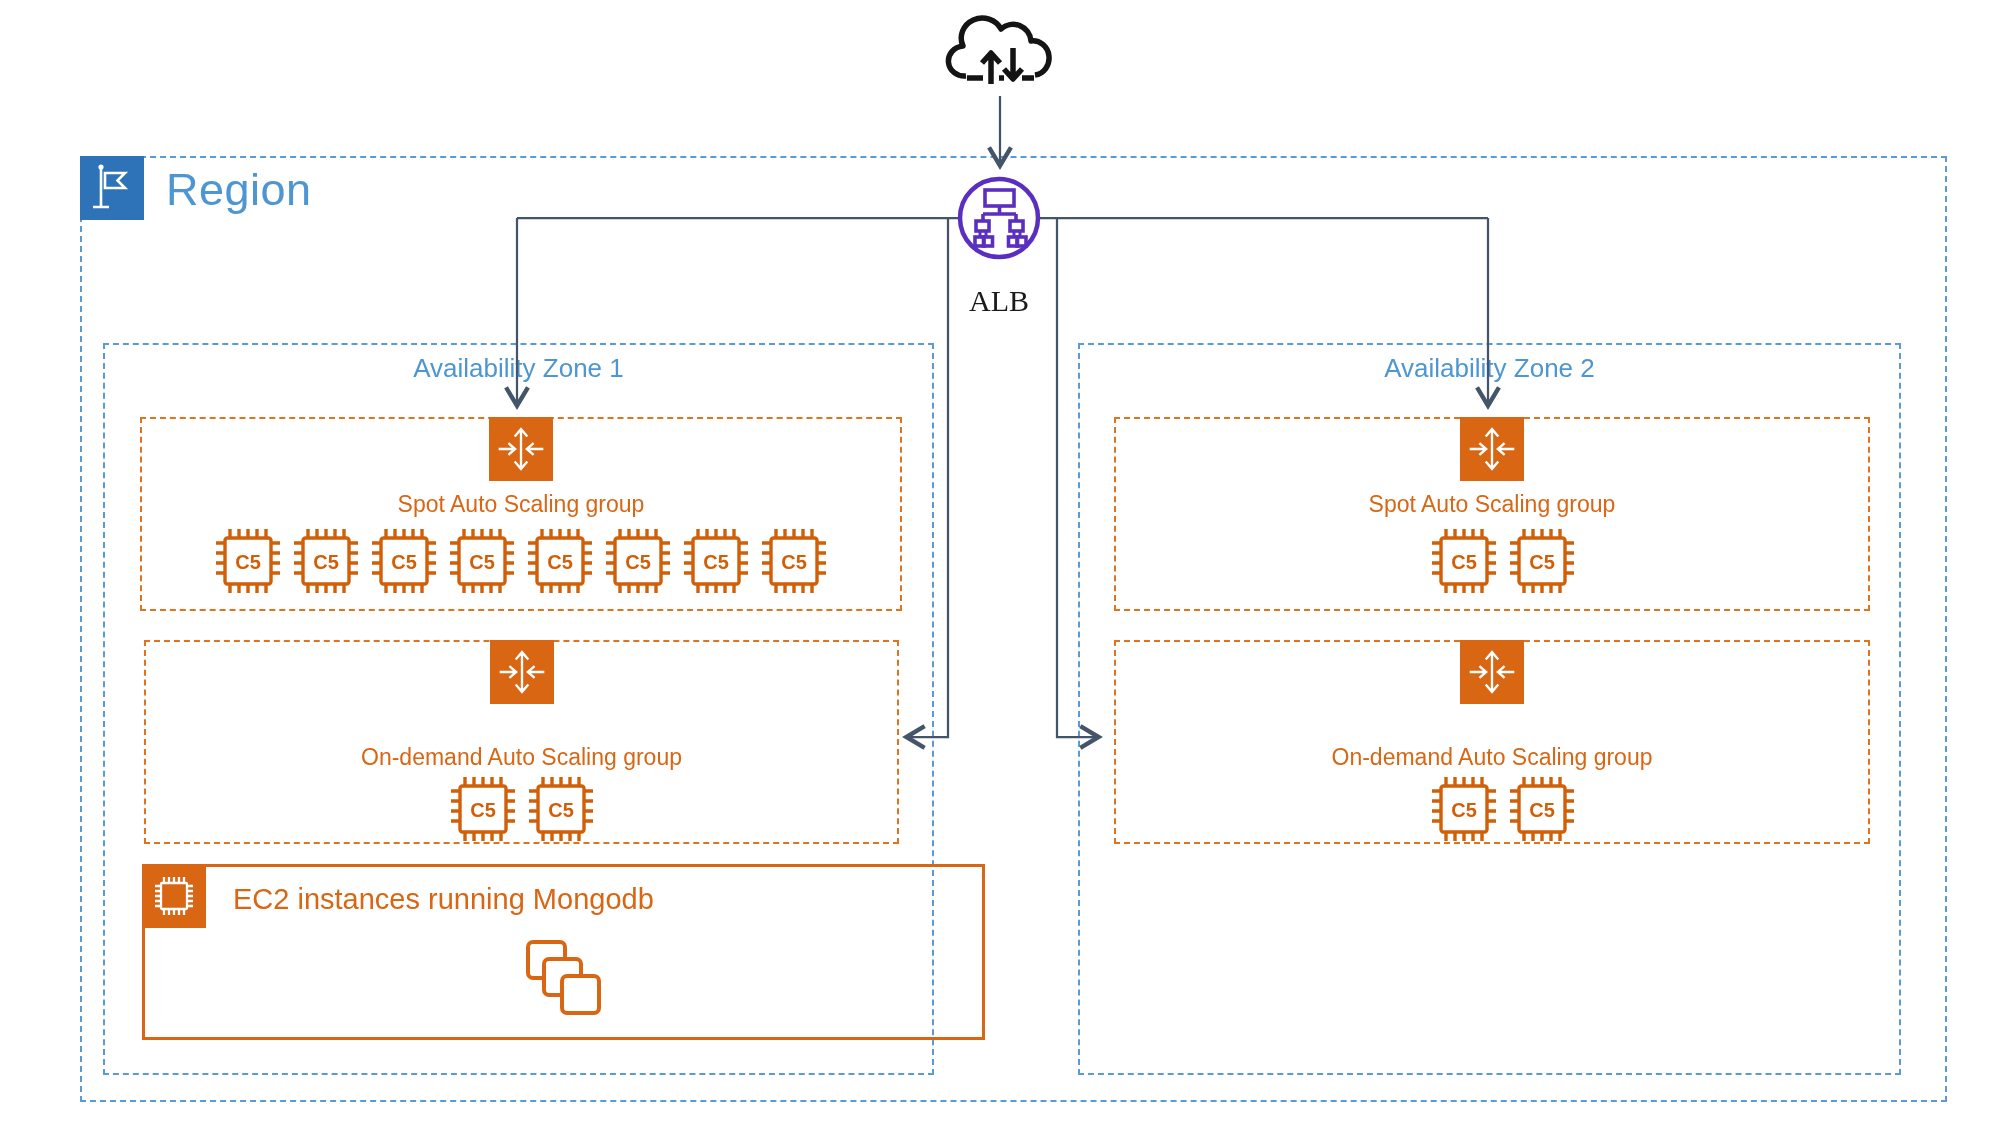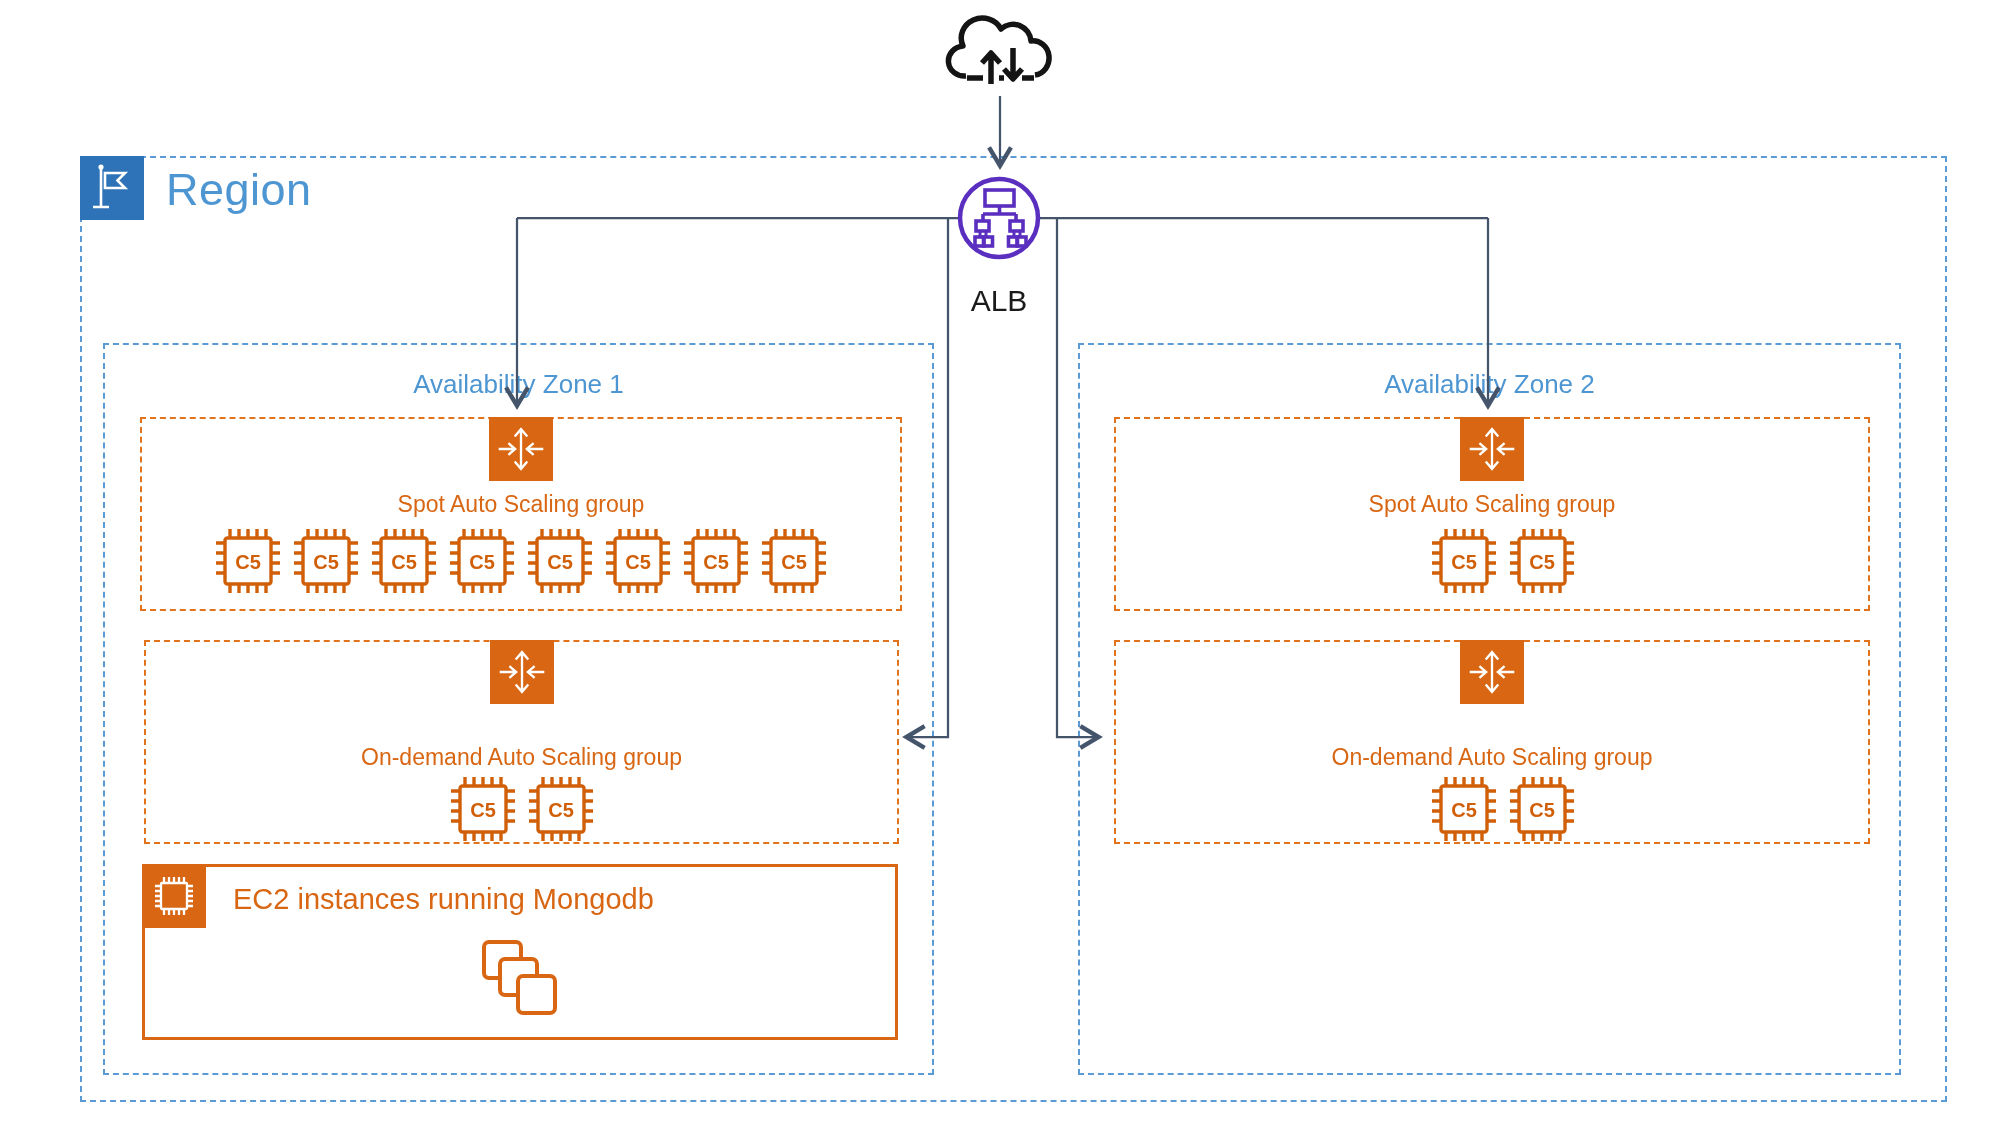--- a/index.html
+++ b/index.html
@@ -17,21 +17,21 @@
   }
   .region-label{
     position:absolute;left:84px;top:6px;font-size:45px;color:#4D96D2;letter-spacing:.5px;
   }
   .az{
     position:absolute;top:341px;height:732px;border:2px dashed #5B9BD5;box-sizing:border-box;
   }
   .az1{left:101px;width:831px;}
   .az2{left:1076px;width:823px;}
   .az-label{
-    margin-top:24px;text-align:center;font-size:26px;color:#4D96D2;
+    margin-top:8px;text-align:center;font-size:26px;color:#4D96D2;
   }
   .group{
     position:absolute;border:2px dashed #E0731C;box-sizing:border-box;
   }
   .spot1{left:35px;top:72px;width:762px;height:194px;}
   .ondemand1{left:39px;top:295px;width:755px;height:204px;}
   .spot2{left:34px;top:72px;width:756px;height:194px;}
   .ondemand2{left:34px;top:295px;width:756px;height:204px;}
   .asg-icon{
     position:absolute;left:50%;top:-2px;transform:translateX(-50%);
@@ -42,31 +42,31 @@
   }
   .ondemand .group-label{margin-top:102px;}
   .chip-row{
     display:flex;justify-content:center;gap:12px;margin-top:10px;
   }
   .ondemand .chip-row{margin-top:5px;}
   .az2 .chip-row{padding-left:22px;}
   .chip{width:66px;height:66px;flex:0 0 auto;}
   
   .ec2-box{
-    position:absolute;left:37px;top:519px;width:756px;height:176px;
+    position:absolute;left:37px;top:519px;width:843px;height:176px;
     border:3px solid #D86613;box-sizing:border-box;
   }
   .ec2-corner-icon{position:absolute;left:-3px;top:-3px;width:64px;height:64px;}
   .ec2-title{position:absolute;left:88px;top:16px;font-size:29px;color:#D86613;}
   .stack-icon{position:absolute;left:50%;top:72px;transform:translateX(-50%);width:78px;height:78px;}
   
   .overlay{position:absolute;left:0;top:0;z-index:6;pointer-events:none;}
   .alb-label{
     position:absolute;left:929px;top:284px;width:140px;text-align:center;
-    font-size:30px;color:#1a1a1a;z-index:7;
+    font-size:30px;color:#1a1a1a;z-index:7;font-family:Liberation Serif, serif;
   }
 </style>
 </head>
 <body>
 
 <div class="canvas">
 
   <svg class="overlay" width="2000" height="1125" viewBox="0 0 2000 1125">
     <defs>
       <marker id="arr" viewBox="0 0 12 12" refX="8" refY="6" markerWidth="13" markerHeight="13" orient="auto">

